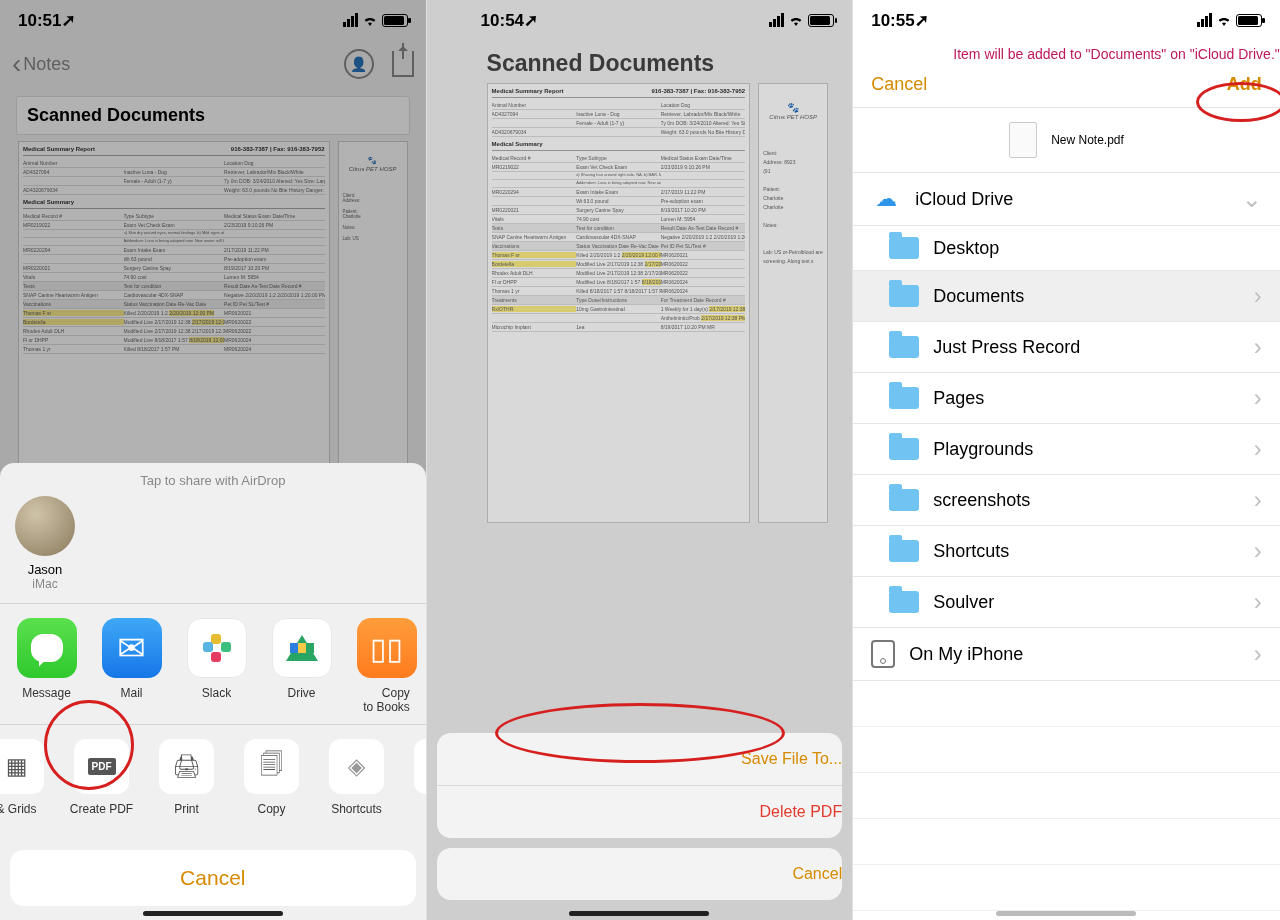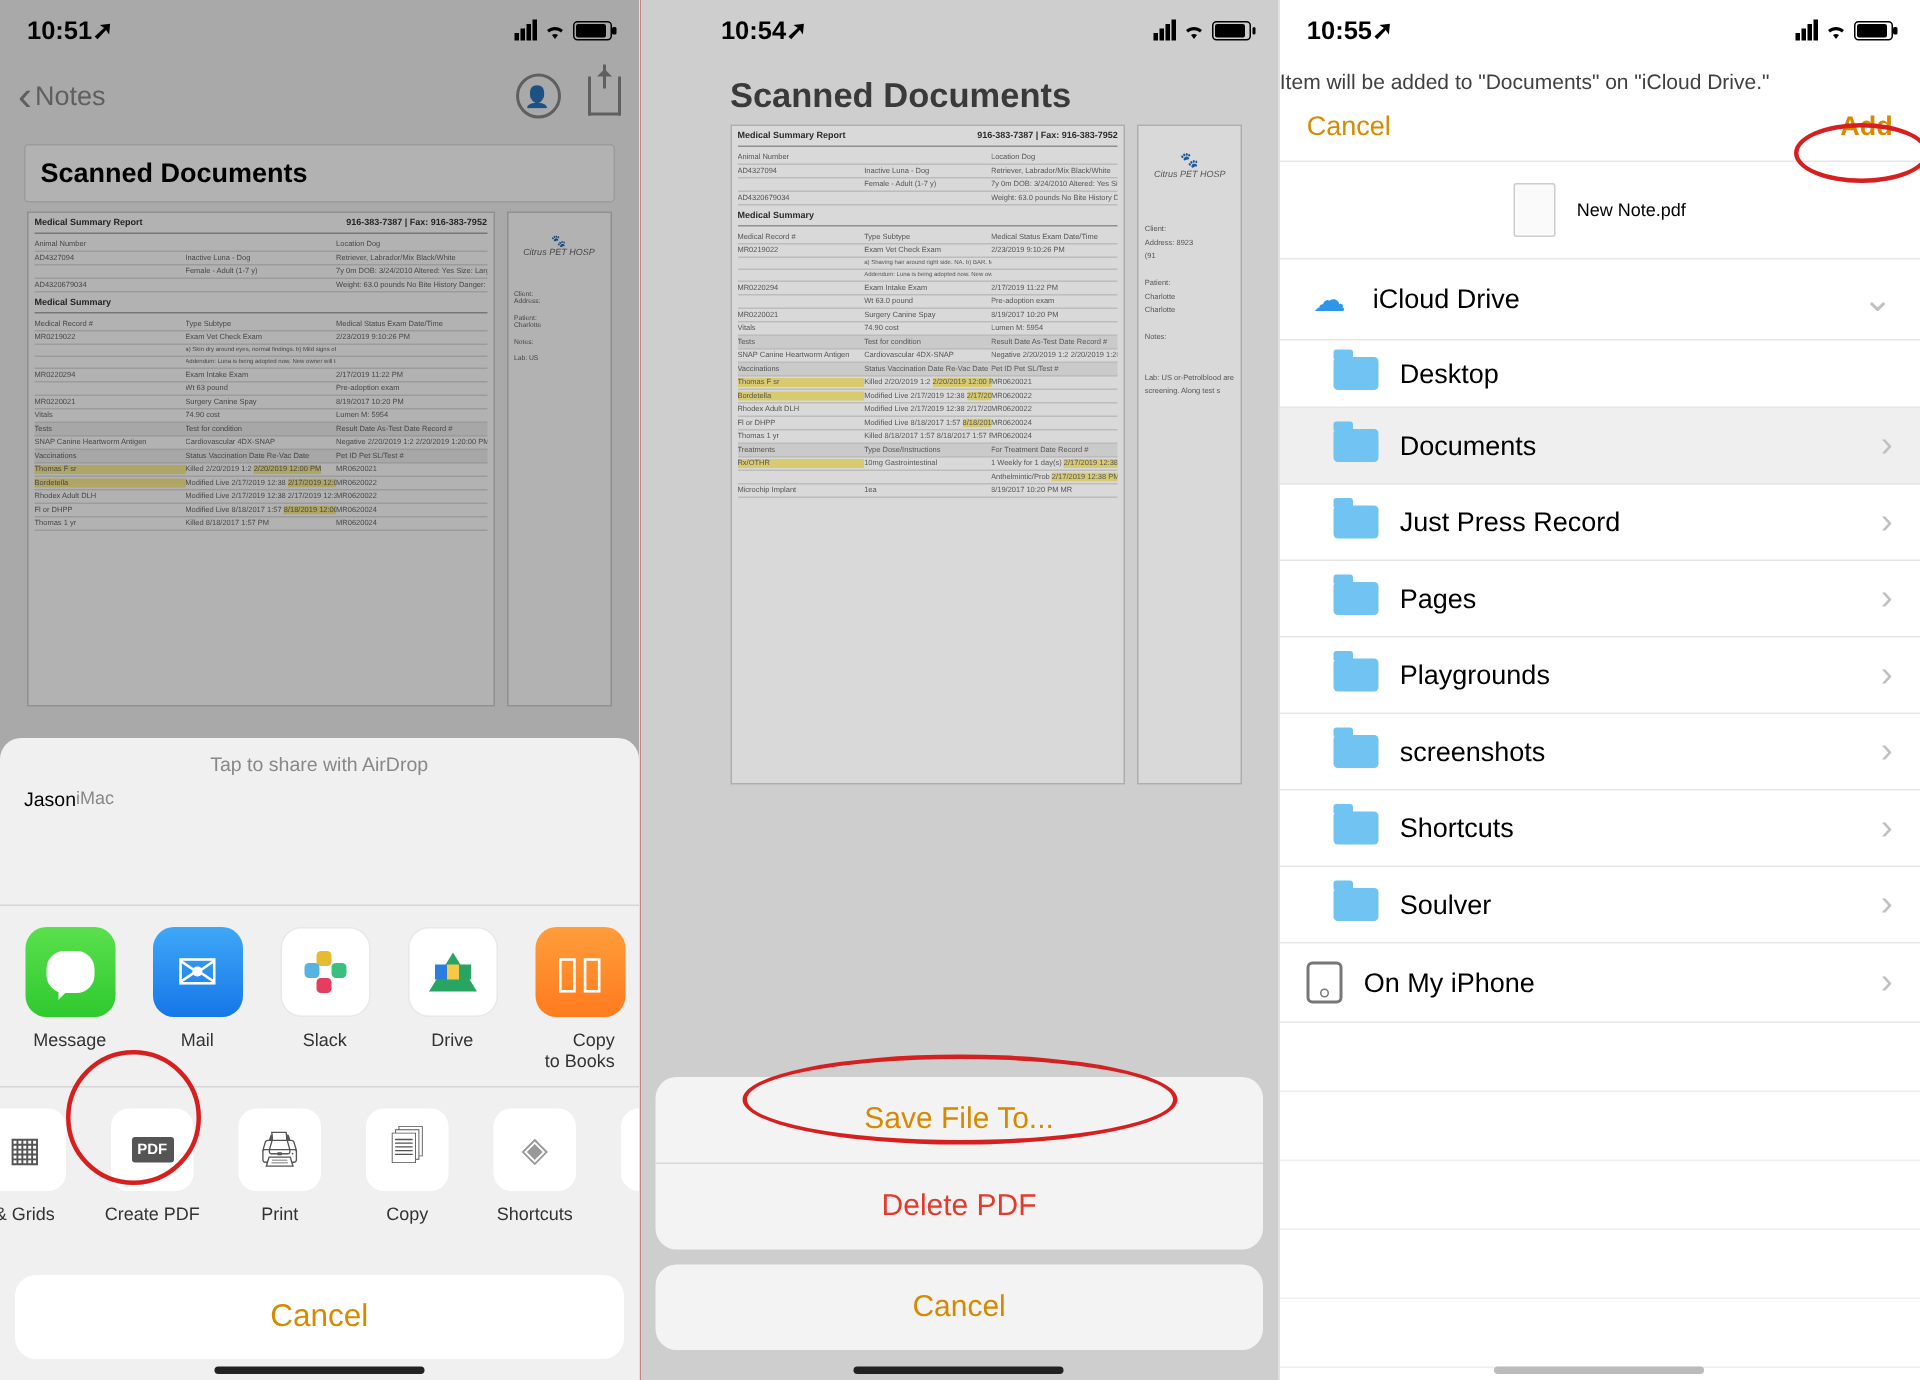--- a/index.html
+++ b/index.html
@@ -83,21 +83,21 @@
   .share-sheet {
     position:absolute; left:0; right:0; bottom:0;
     background:#f0f0f0;
     border-radius: 14px 14px 0 0;
     padding-bottom: 14px;
   }
   .airdrop-title {
     text-align:center; font-size:13px; color:#888; padding:10px 0 8px 0;
   }
   .airdrop-contact {
-    display:flex; flex-direction:row; align-items:flex-start;
+    display:flex; flex-direction:column; align-items:center;
     padding: 0 16px 12px 16px;
     width:90px;
   }
   .avatar {
     width:60px; height:60px; border-radius:30px;
     background: radial-gradient(circle at 35% 30%, #d0c4a8, #8a7a5e);
     margin-bottom:6px;
   }
   .contact-name { font-size:13px; }
   .contact-sub { font-size:12px; color:#888; }
@@ -159,29 +159,29 @@
     margin: 10px 24px 6px 24px;
     font-size:23px; font-weight:700; color:#444;
   }
   .action-sheet {
     position:absolute; left:10px; right:10px; bottom:10px;
   }
   .action-group {
     background:#f6f6f6e8; border-radius:14px; overflow:hidden; margin-bottom:10px;
   }
   .action-option {
-    text-align:center; padding:17px 0; font-size:20px;
+    text-align:right; padding:17px 0; font-size:16px;
     border-bottom:1px solid #d8d8d8;
   }
   .action-option:last-child { border-bottom:none; }
   .red-text { color:#e23b2e; }
   
   
   .s3-subtitle {
-    font-size:14px; text-align:left; color:#404040; padding:6px 0 2px 0;
+    font-size:14px; text-align:right; color:#be185d; padding:6px 0 2px 0;
   }
   .s3-nav {
     display:flex; justify-content:space-between; align-items:center;
     padding:10px 18px 12px 18px;
   }
   .s3-nav .accent { font-size:18px; }
   .file-row {
     display:flex; align-items:center; gap:14px;
     padding:14px 20px; border-bottom:1px solid #e6e6e6;
     font-size:12px;

